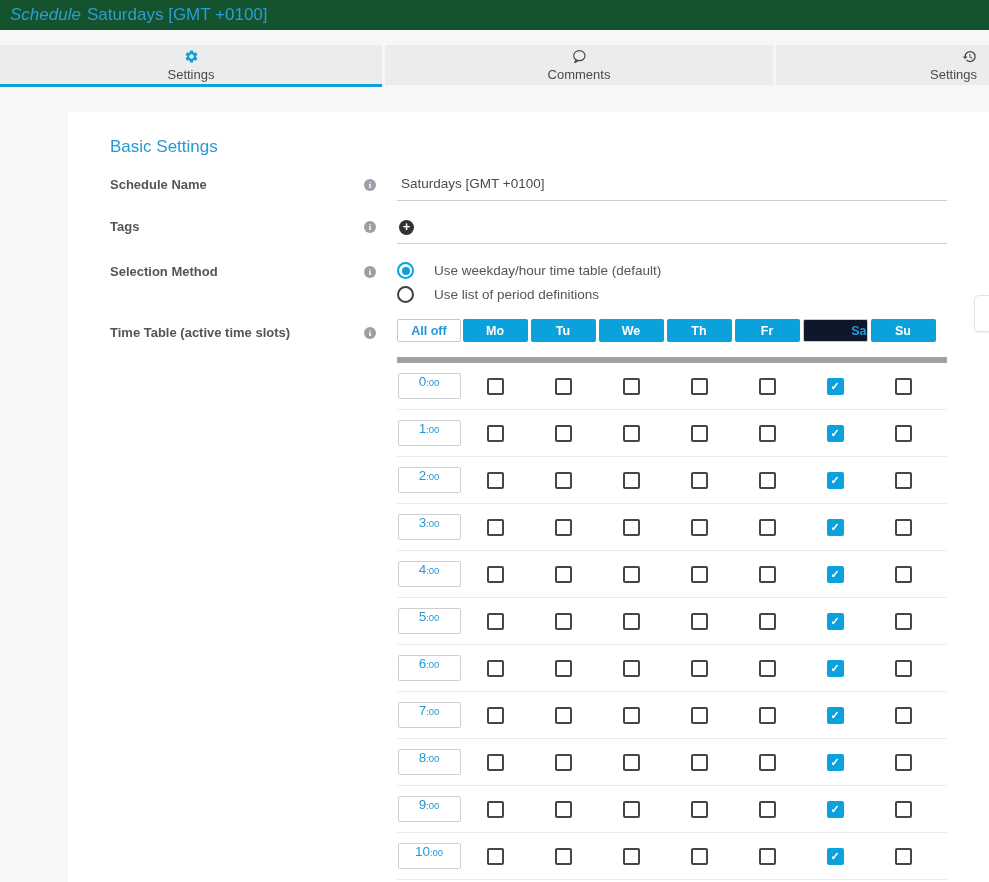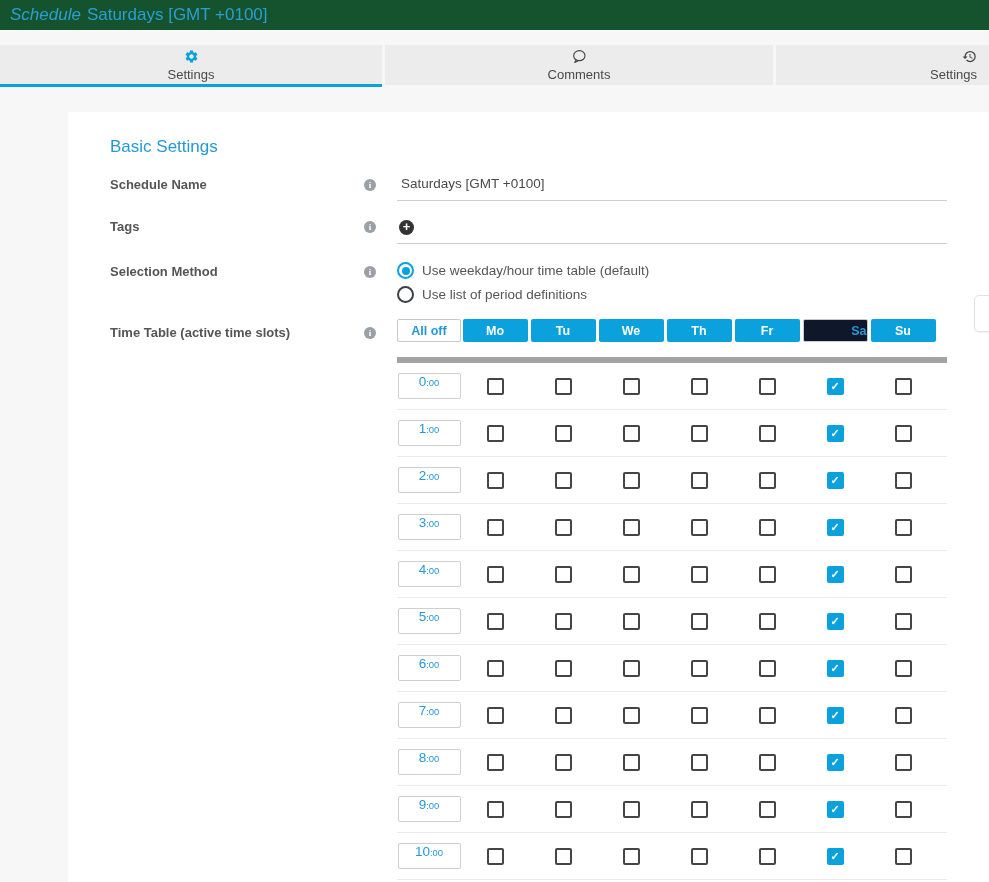--- a/index.html
+++ b/index.html
@@ -41,21 +41,21 @@
   .text-input { width:100%; border:none; outline:none; border-bottom:1px solid #cfcfcf;
     font-size:13.5px; color:#4a4a4a; padding:3px 4px 9px 4px; background:transparent;
     font-family:"Liberation Sans", sans-serif; }
 
   .tags-box { border-bottom:1px solid #cfcfcf; padding:2px 2px 8px 2px; }
   .plus-circle { width:15px; height:15px; border-radius:50%; background:#333; color:#fff;
     font-size:13px; font-weight:bold; line-height:14px; text-align:center; border:none;
     cursor:pointer; display:inline-block; padding:0; }
 
   .radio-group { display:flex; flex-direction:column; gap:7px; padding-top:2px; }
-  .radio-row { display:flex; align-items:center; gap:8px; cursor:pointer; }
+  .radio-row { display:flex; align-items:center; gap:20px; cursor:pointer; }
   .radio { width:17px; height:17px; border-radius:50%; background:#fff; flex:0 0 17px;
     display:flex; align-items:center; justify-content:center; }
   .radio.sel { border:2px solid var(--accent,#0aa1dc); }
   .radio.unsel { border:2px solid #3c4043; }
   .radio.sel::after { content:''; width:8px; height:8px; border-radius:50%;
     background:var(--accent,#0aa1dc); }
   .radio-label { font-size:13.5px; color:#555; }
 
   
   .tt { width:100%; }

